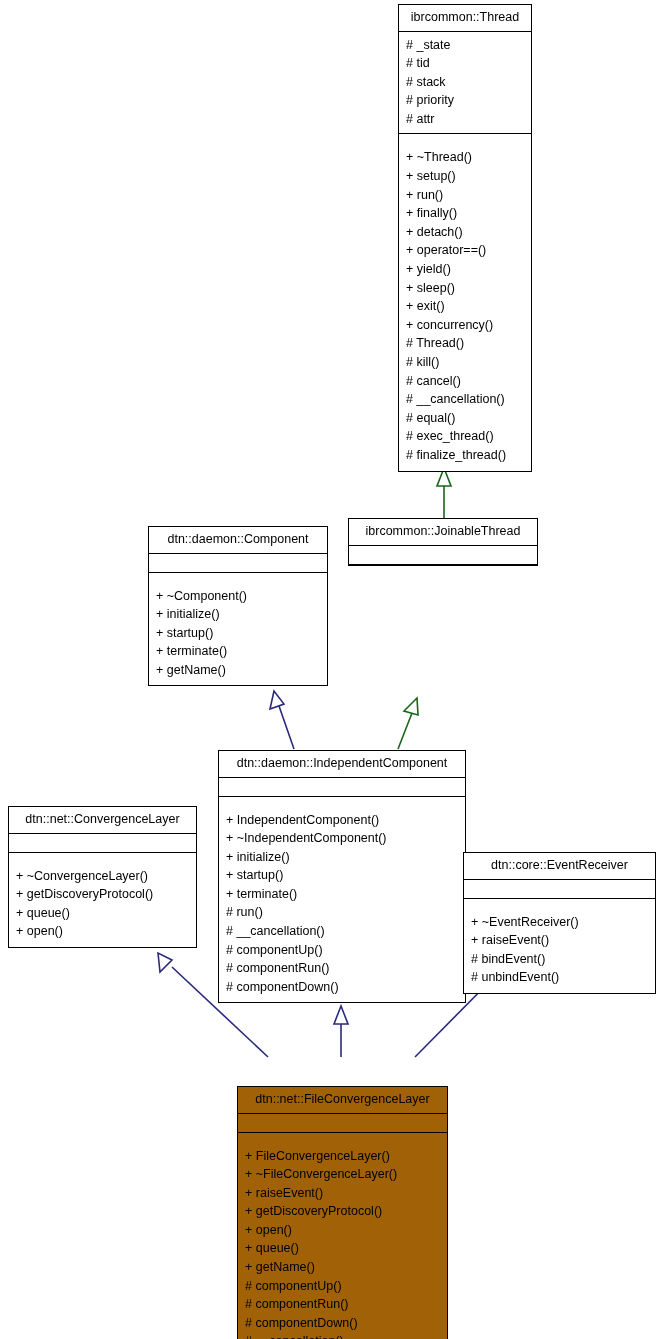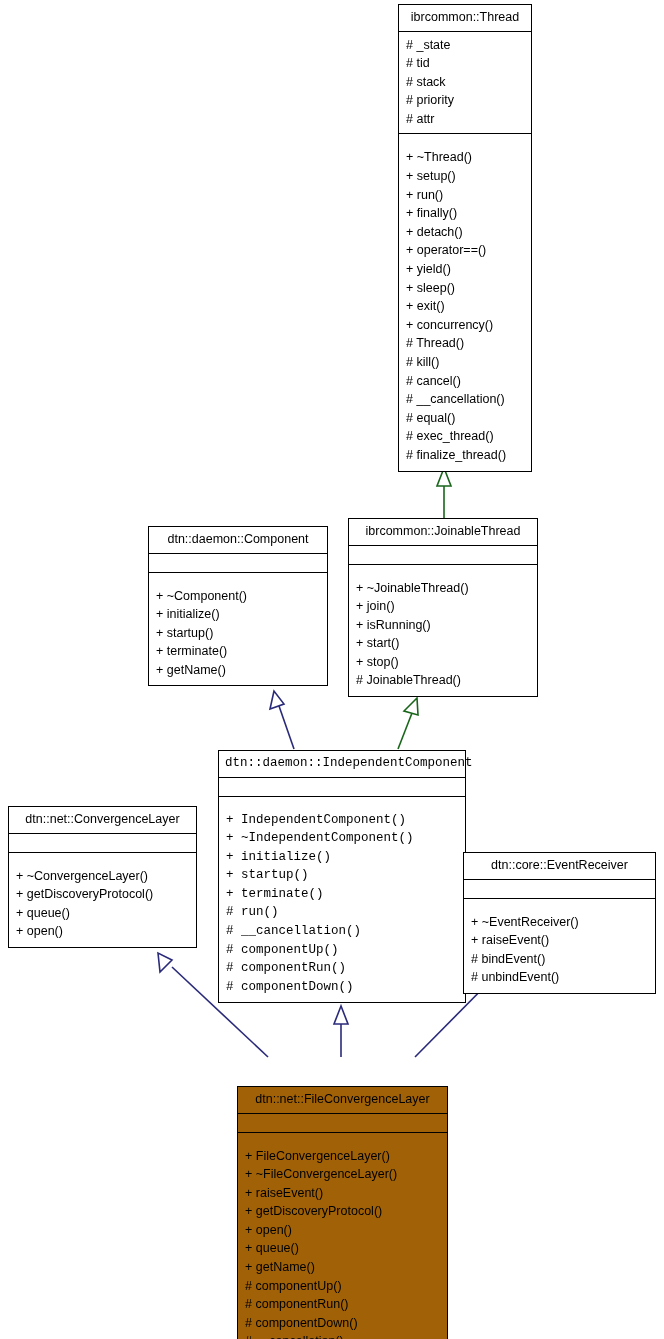--- a/index.html
+++ b/index.html
@@ -146,31 +146,23 @@
       <div class="member">+ initialize()</div>
       <div class="member">+ startup()</div>
       <div class="member">+ terminate()</div>
       <div class="member">+ getName()</div>
     </div>
   </div>
 
   <div class="uml-class" style="left:348px; top:518px; width:190px;">
     <div class="cls-name">ibrcommon::JoinableThread</div>
     <div class="cls-attrs empty"></div>
-    <div class="cls-ops">
-      <div class="member">+ ~JoinableThread()</div>
-      <div class="member">+ join()</div>
-      <div class="member">+ isRunning()</div>
-      <div class="member">+ start()</div>
-      <div class="member">+ stop()</div>
-      <div class="member"># JoinableThread()</div>
-    </div>
-  </div>
-
-  <div class="uml-class" style="left:218px; top:750px; width:248px;font-family:Liberation Mono, monospace;">
+  </div>
+
+  <div class="uml-class" style="left:218px; top:750px; width:248px;">
     <div class="cls-name">dtn::daemon::IndependentComponent</div>
     <div class="cls-attrs empty"></div>
     <div class="cls-ops">
       <div class="member">+ IndependentComponent()</div>
       <div class="member">+ ~IndependentComponent()</div>
       <div class="member">+ initialize()</div>
       <div class="member">+ startup()</div>
       <div class="member">+ terminate()</div>
       <div class="member"># run()</div>
       <div class="member"># __cancellation()</div>

